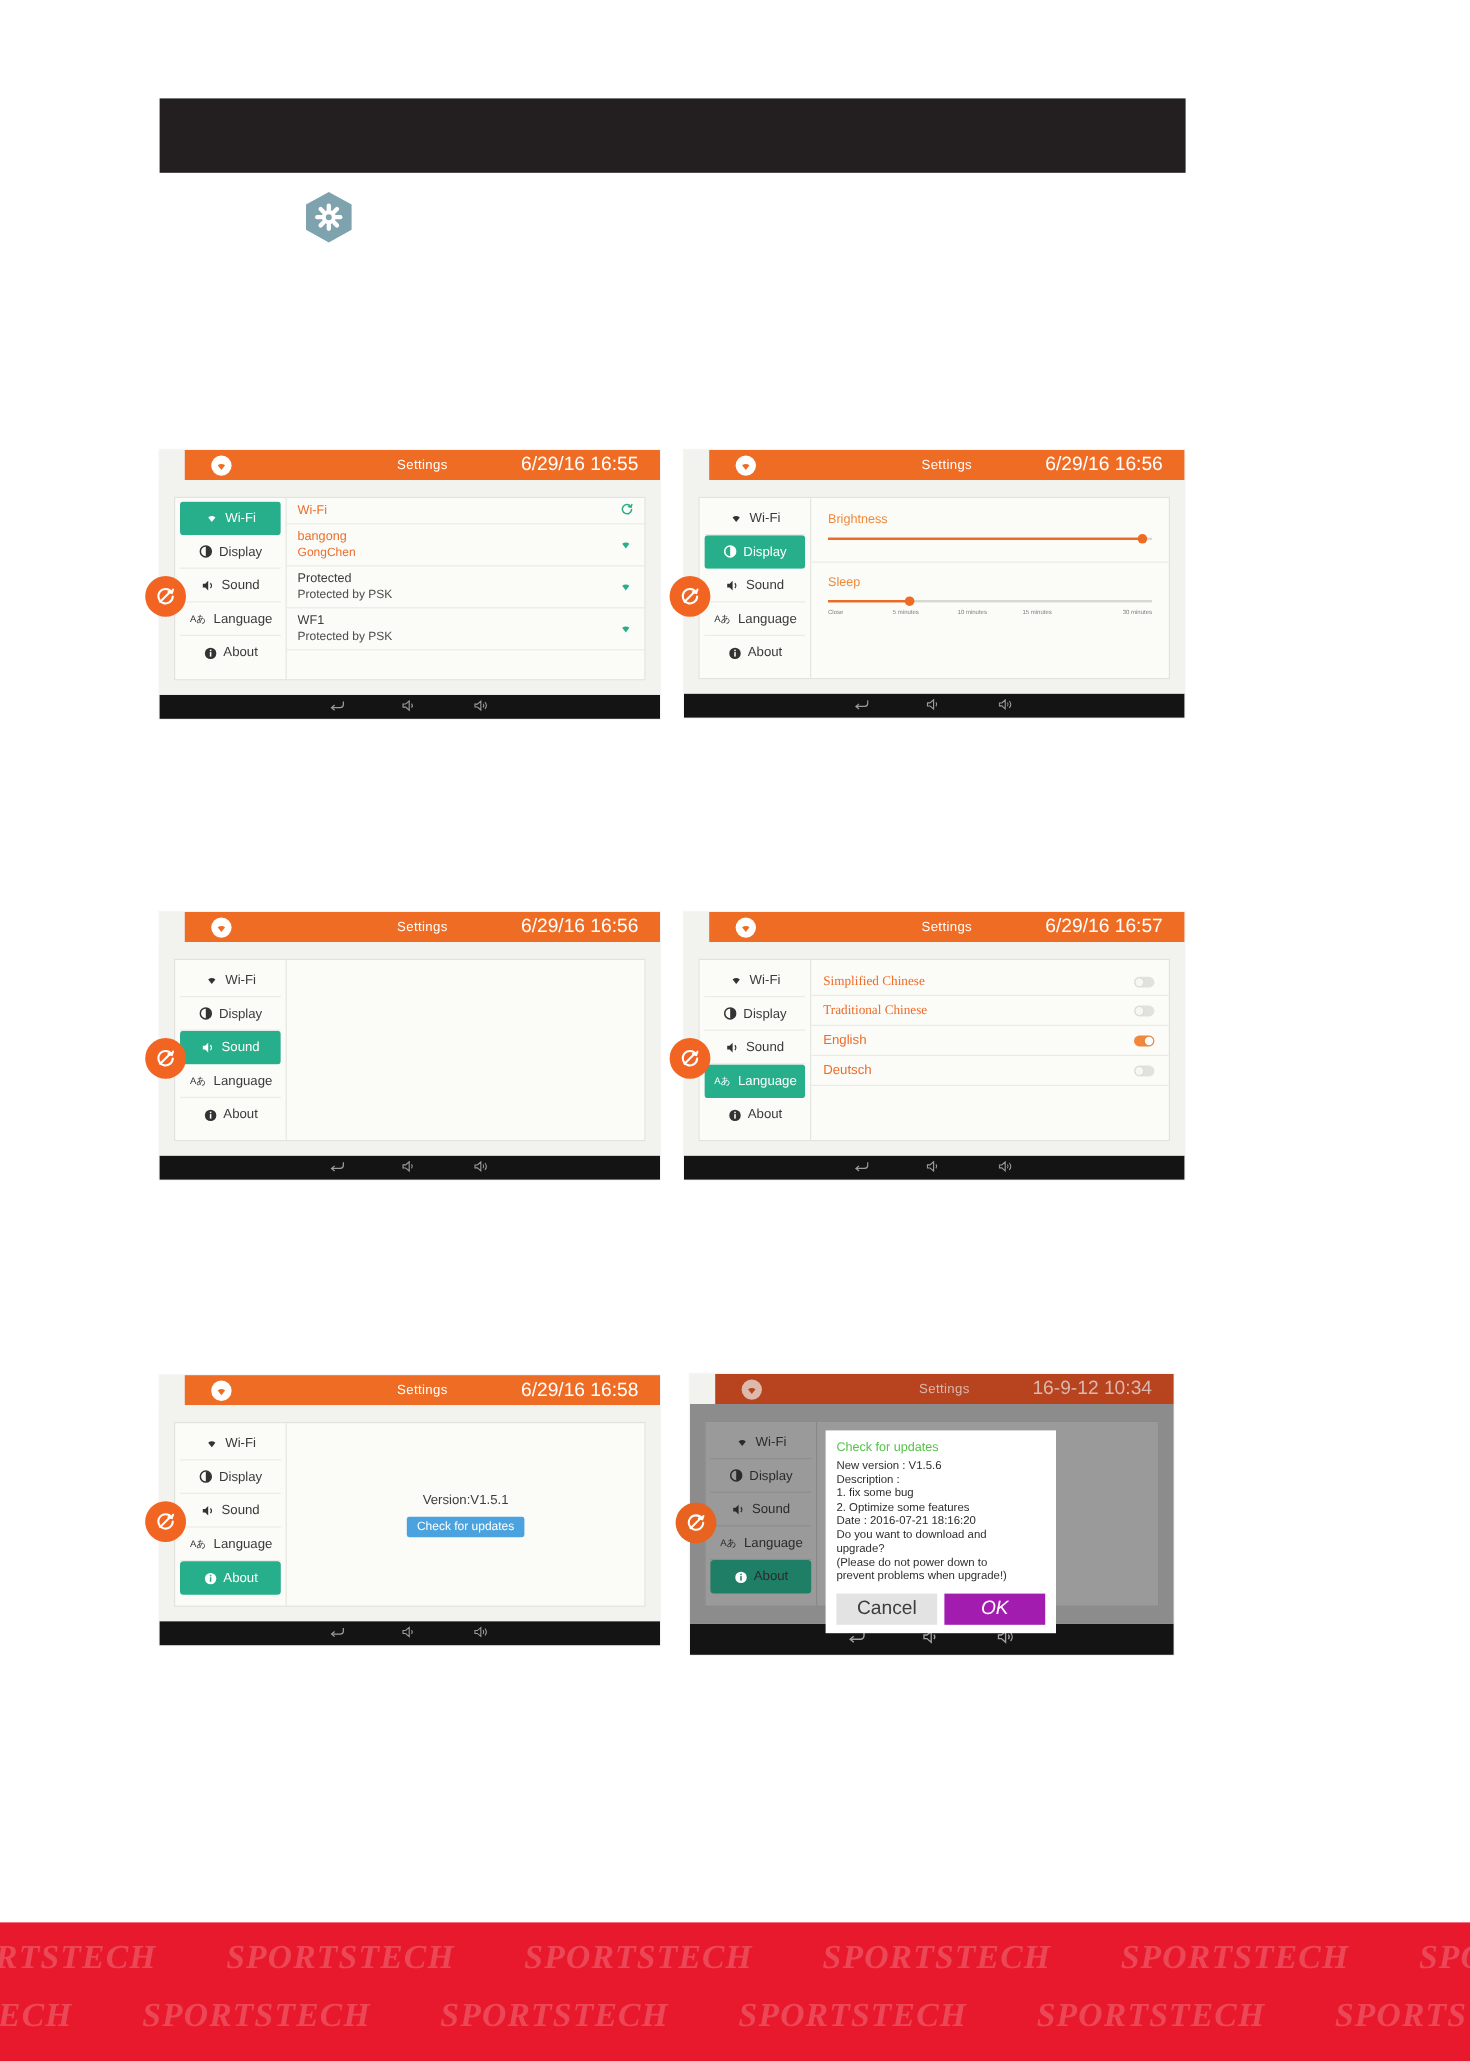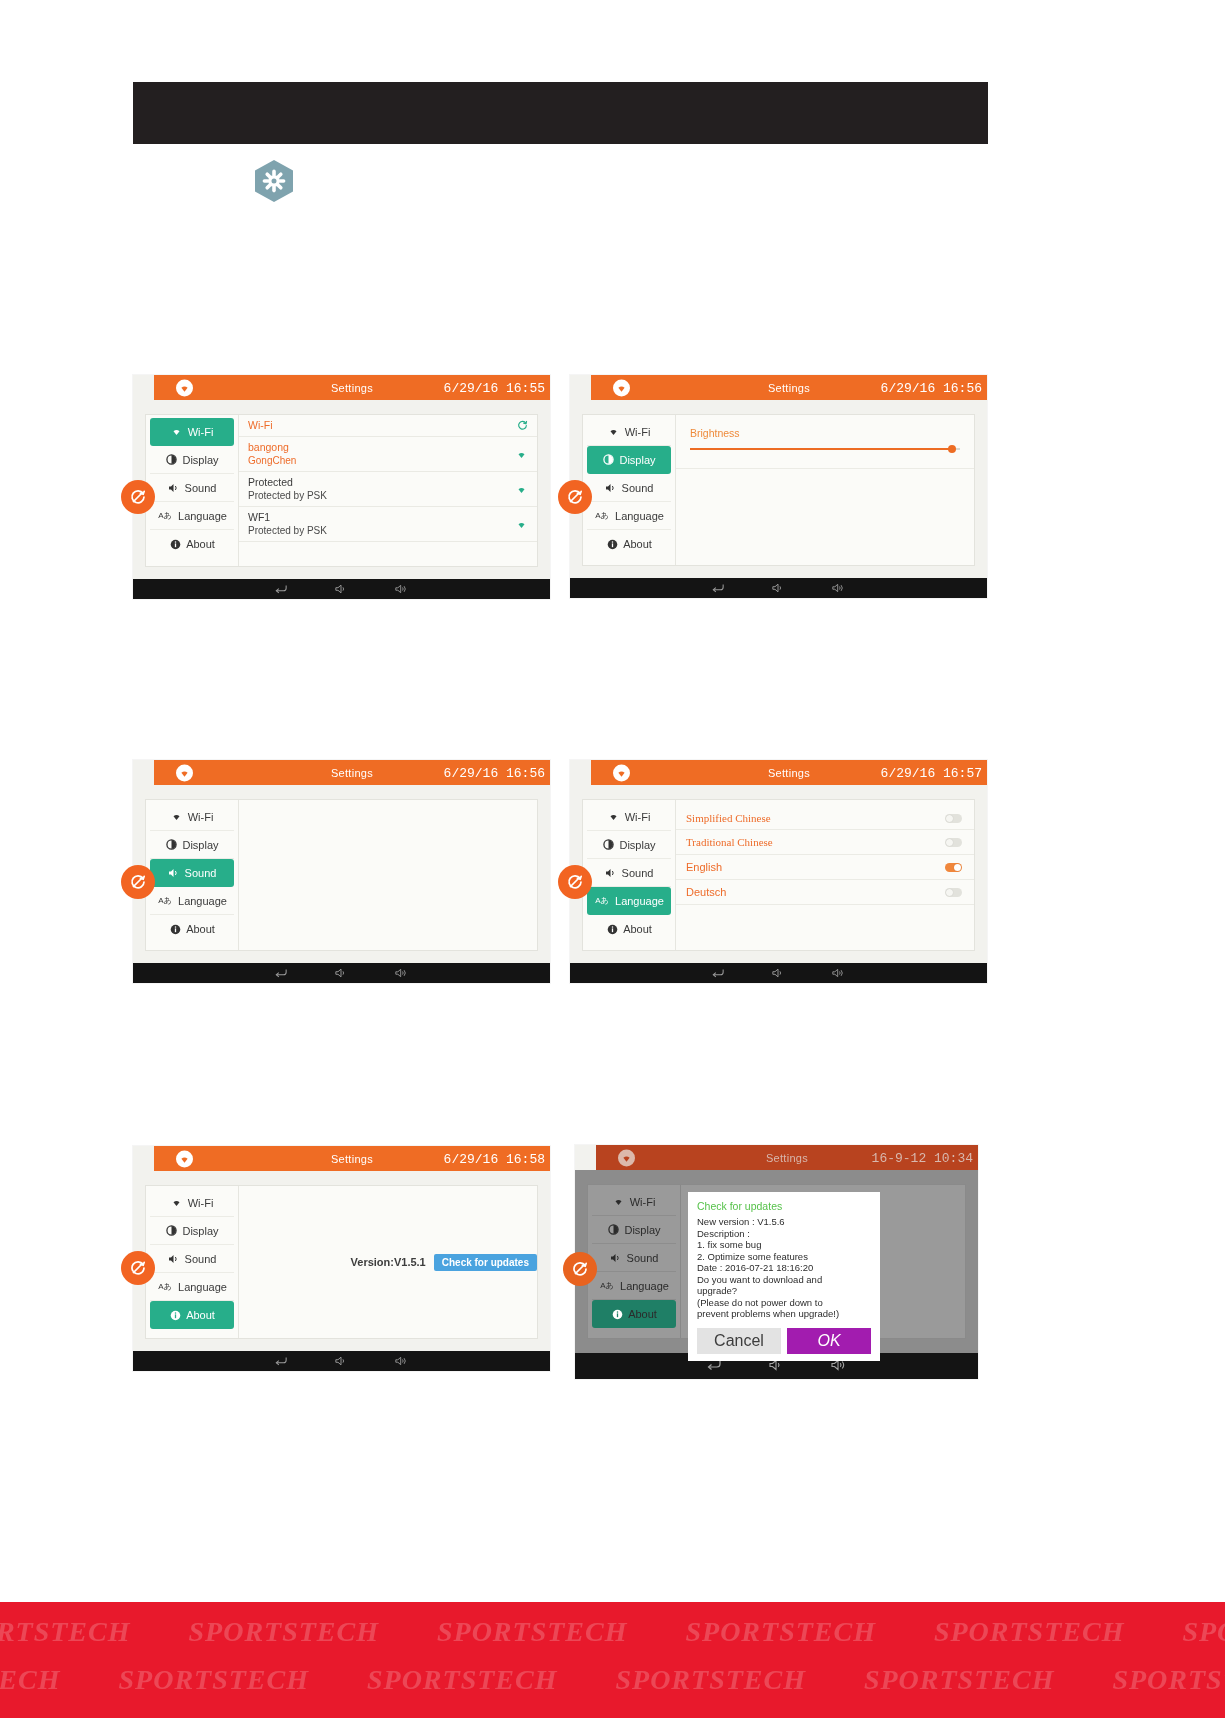--- a/index.html
+++ b/index.html
@@ -47,21 +47,21 @@
     margin-left: 21px;
   }
   .statusbar.dim { background: #b8431f; color: #d8b8ae; }
   .sb-wifi {
     position:absolute; left: 22px; top: 50%; transform: translateY(-50%);
     width: 17px; height: 17px; border-radius: 50%;
     background: #ffffff; display:flex; align-items:center; justify-content:center;
   }
   .statusbar.dim .sb-wifi { background: #dcb9ab; }
   .sb-title { flex:1; text-align:center; letter-spacing:.3px; }
-  .sb-time { position:absolute; right: 5px; top:50%; transform:translateY(-50%); font-size:13px;font-family:Liberation Mono, monospace; }
+  .sb-time { position:absolute; right: 18px; top:50%; transform:translateY(-50%); font-size:16px; }
 
   
   .devbody { position: relative; background:#f2f2ee; padding: 14px 12px 12px 12px; }
   .devbody.dim { background:#8c8c8c; }
 
   
   .navbar {
     height: 20px; background: #141414;
     display:flex; align-items:center; justify-content:center; gap: 48px;
   }
@@ -136,22 +136,22 @@
   .toggle {
     width: 17px; height: 9px; border-radius: 5px;
     background: #e2e2dc; position: relative;
   }
   .toggle .tk { position:absolute; left:1px; top:1px; width:7px; height:7px; border-radius:50%; background:#f6f6f2; box-shadow:0 0 1px rgba(0,0,0,.2);}
   .toggle.on { background: #f0873c; }
   .toggle.on .tk { left: auto; right: 1px; background:#fff; }
 
   
   .about-wrap {
-    display:flex; flex-direction:row; align-items:center; justify-content:flex-end;
-    height: 152px; gap: 8px; font-weight: bold;
+    display:flex; flex-direction:column; align-items:center; justify-content:center;
+    height: 152px; gap: 8px;
   }
   .about-ver { font-size: 11px; color: #3d3d3d; }
   .about-btn {
     background: #4aa3df; color: #fff; font-size: 10px;
     padding: 3px 8px; border-radius: 2px;
   }
 
   
   .reset-fab {
     position: absolute;
@@ -396,20 +396,34 @@
         </div>
         <div class="content">
           <div class="slider-block">
             <div class="slabel warm">Brightness</div>
             <div class="track">
               <div class="fill" style="width:97%"></div>
               <div class="knob" style="left:calc(97% - 4px)"></div>
             </div>
           </div>
           <div class="divline"></div>
+          <div class="slider-block" style="padding-top:10px;">
+            <div class="slabel warm">Sleep</div>
+            <div class="track">
+              <div class="fill" style="width:25%"></div>
+              <div class="knob" style="left:calc(25% - 4px)"></div>
+            </div>
+            <div class="ticks">
+              <span>Close</span>
+              <span>5 minutes</span>
+              <span>10 minutes</span>
+              <span>15 minutes</span>
+              <span>30 minutes</span>
+            </div>
+          </div>
         </div>
       </div>
     </div>
     <div class="navbar">
       <span class="nav-ico"><svg width="12" height="10" viewBox="0 0 14 11" fill="none" stroke="#c9c9c9" stroke-width="1.2">
             <path d="M13 1.5 v3 a3 3 0 0 1 -3 3 H2"></path>
             <path d="M4.5 5 L1.5 7.5 L4.5 10"></path>
           </svg></span>
       <span class="nav-ico"><svg width="12" height="10" viewBox="0 0 14 11">
             <path d="M1 4 h2.5 L7 1 v9 L3.5 7 H1 Z" fill="none" stroke="#c9c9c9" stroke-width="1.1"></path>

